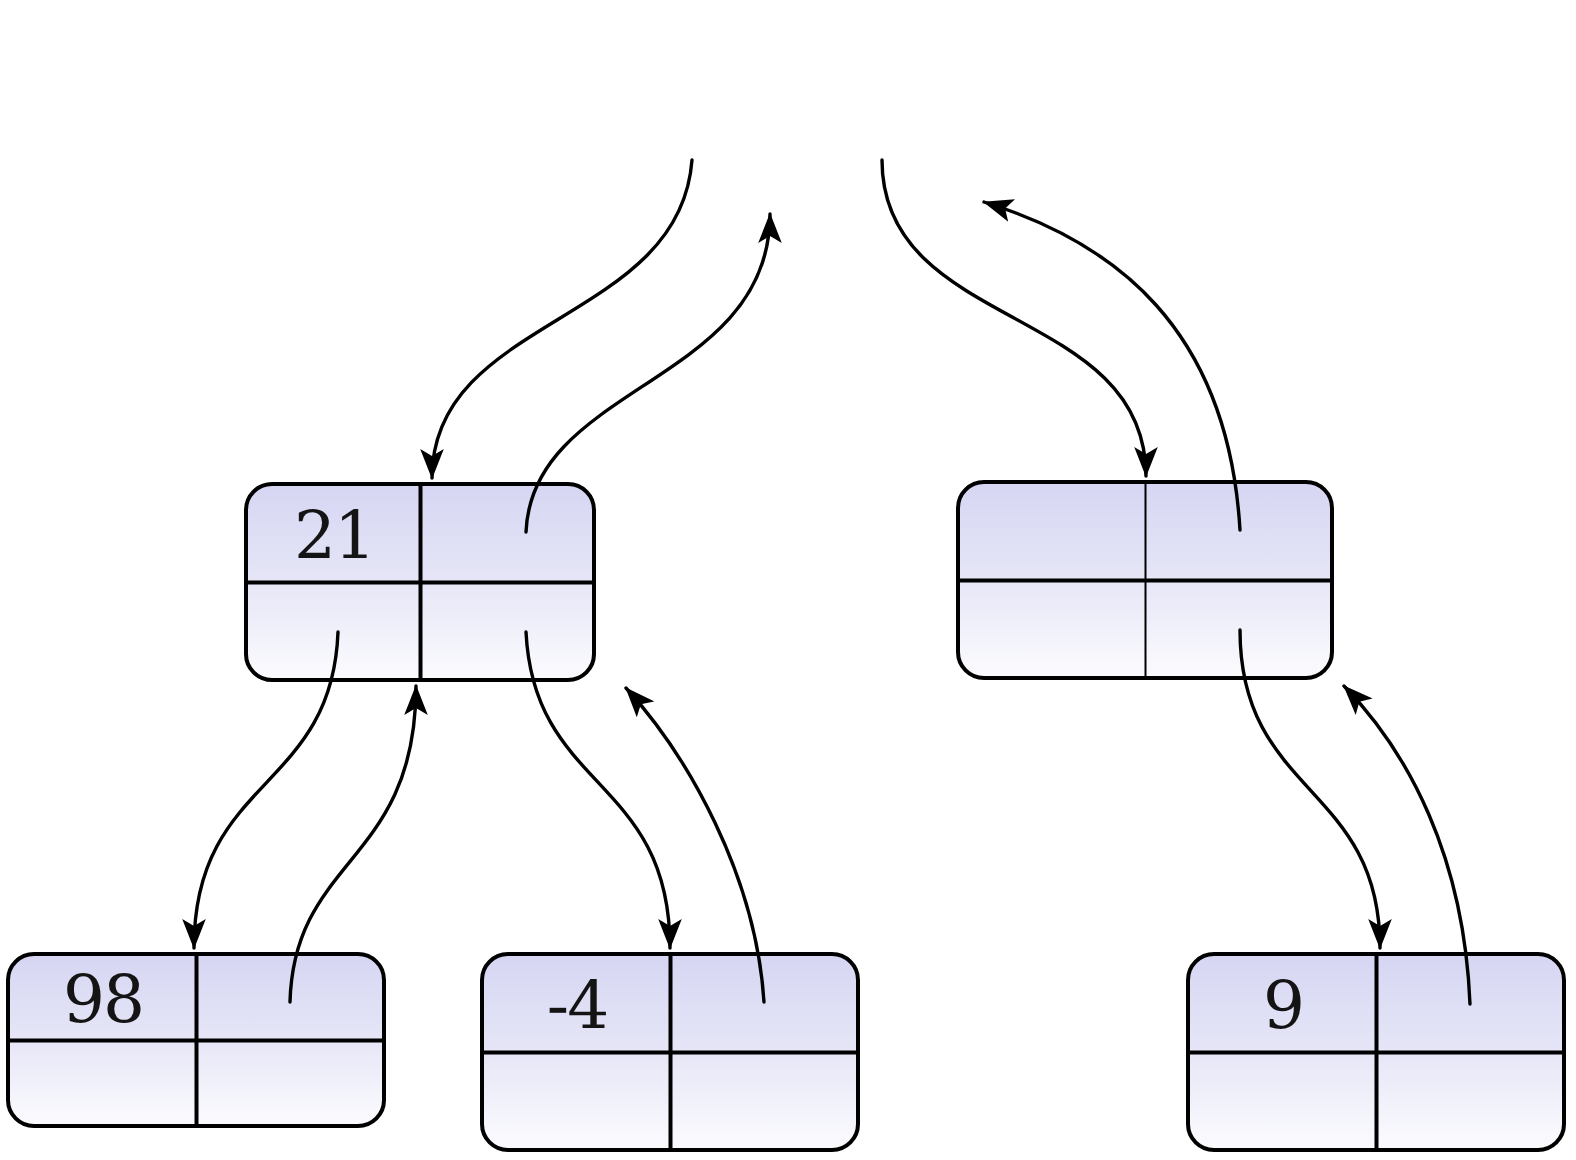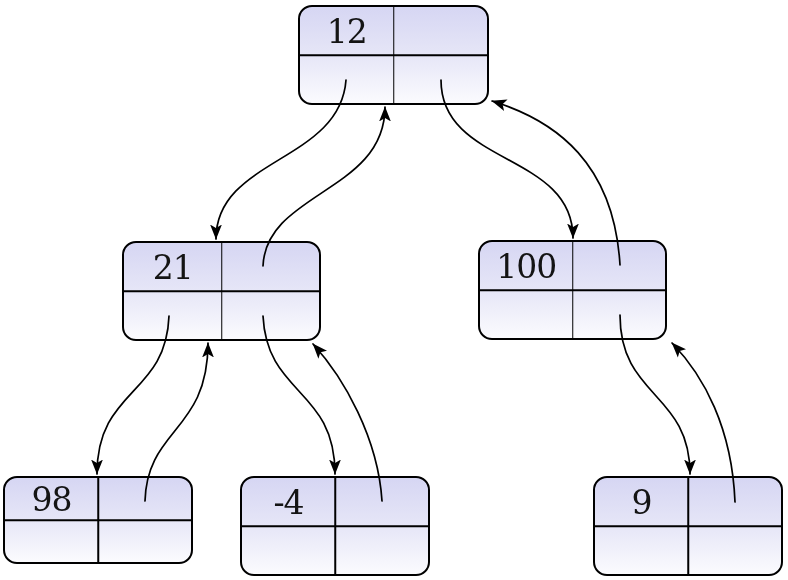--- a/index.html
+++ b/index.html
@@ -66,36 +66,30 @@
     stroke: #000000;
     stroke-width: 1.7;
     stroke-linecap: round;
   }
 </style>
 </head>
 <body>
 
 <div class="canvas">
 
-  <div class="node" style="left:298px; top:5px; width:191px; height:100px;">
-    <div class="hline"></div>
-    <div class="vline"></div>
-    <div class="value">12</div>
-  </div>
 
-  <div class="node" style="left:122px; top:241px; width:199px; height:100px;">
+  <div class="node" style="left:122px; top:241px; width:176px; height:100px;">
     <div class="hline"></div>
     <div class="vline"></div>
     <div class="value">21</div>
   </div>
 
   <div class="node" style="left:478px; top:240px; width:189px; height:100px;">
     <div class="hline"></div>
     <div class="vline"></div>
-    <div class="value">100</div>
   </div>
 
   <div class="node" style="left:3px; top:476px; width:190px; height:88px;">
     <div class="hline"></div>
     <div class="vline"></div>
     <div class="value">98</div>
   </div>
 
   <div class="node" style="left:240px; top:476px; width:190px; height:100px;">
     <div class="hline"></div>

